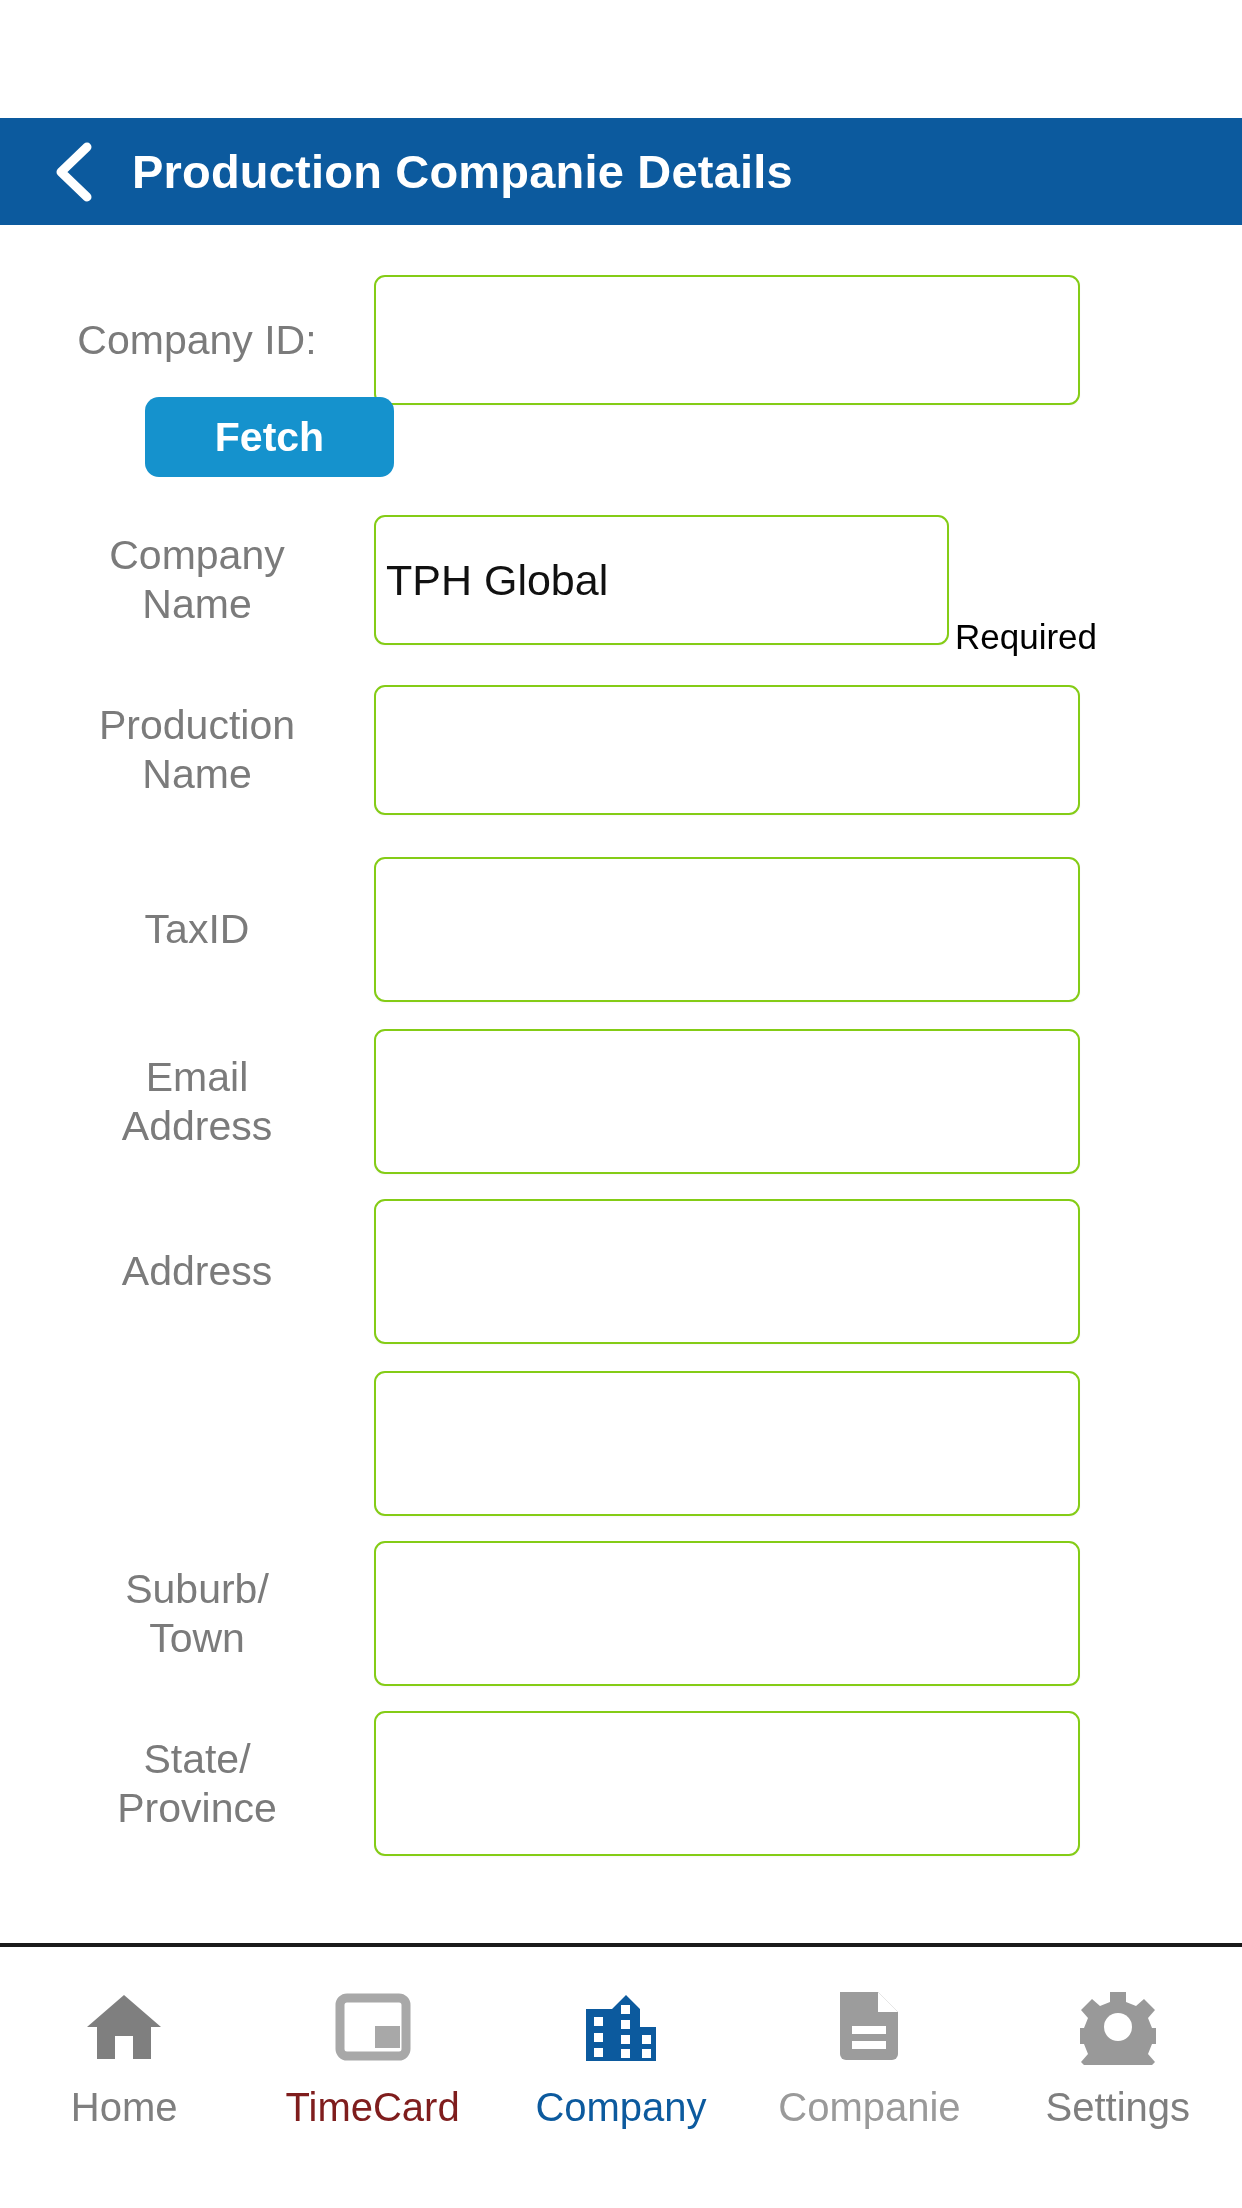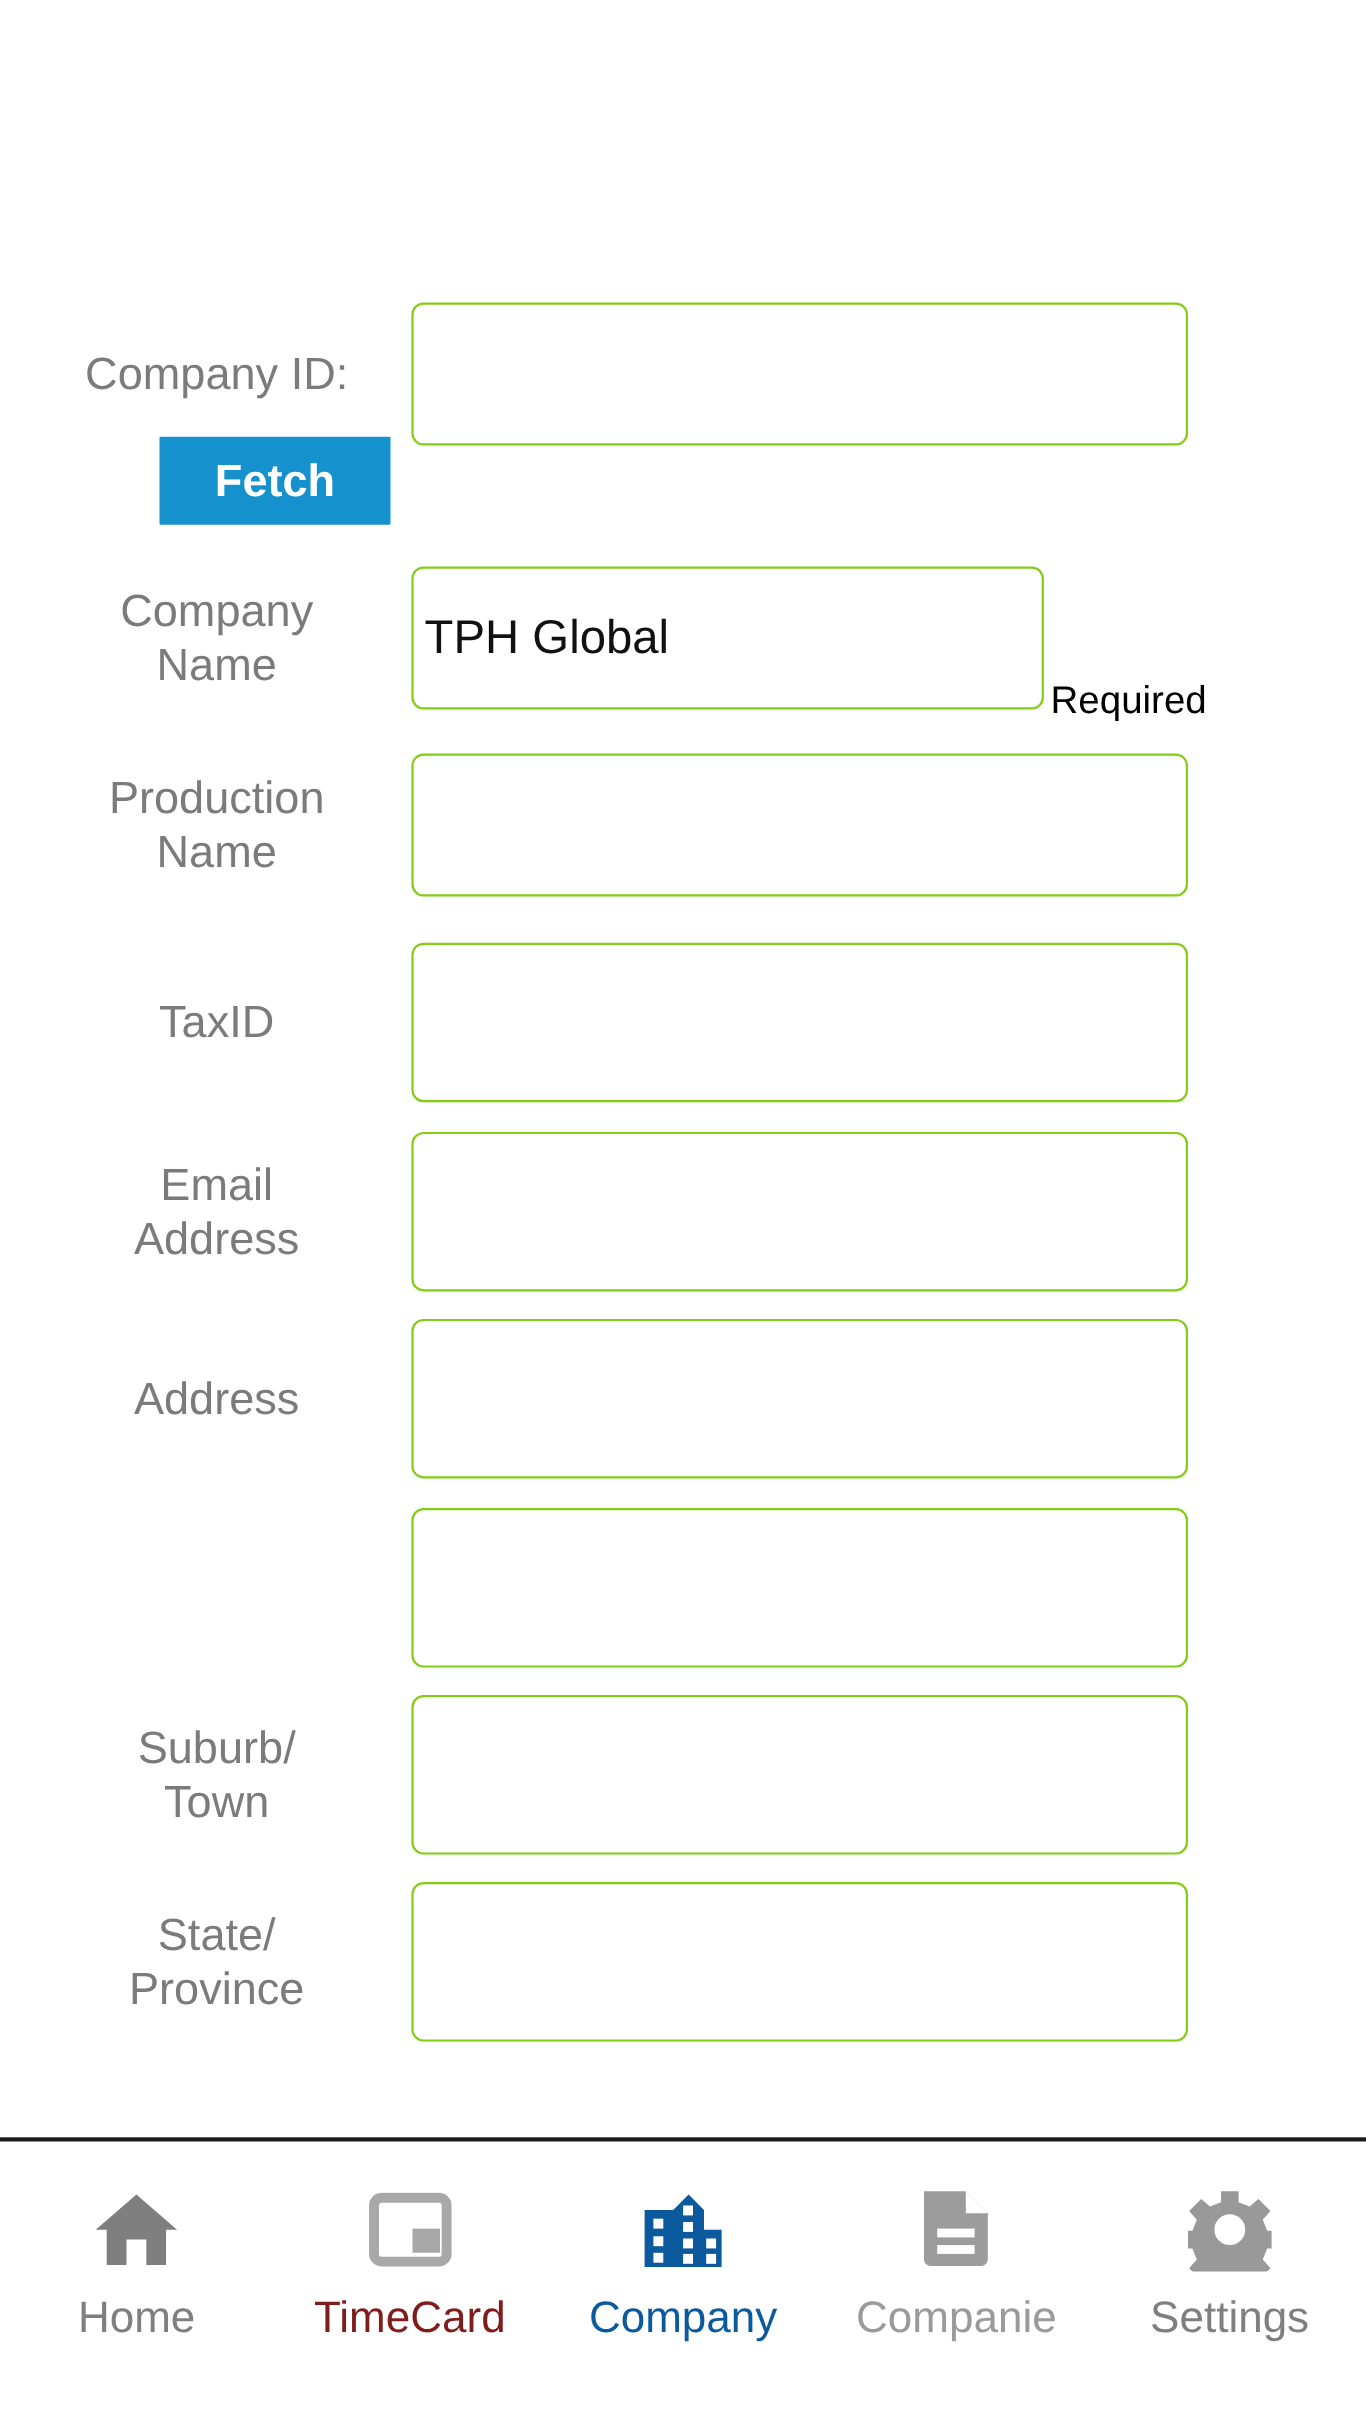--- a/index.html
+++ b/index.html
@@ -69,23 +69,23 @@
     font-size:43px;
     color:#111;
   }
   .field.h130 { height:130px; }
   .field.h145 { height:145px; }
 
   
   .fetch-btn {
     position:absolute;
     left:145px; top:172px;
-    width:210px; height:80px;
+    width:249px; height:80px;
     background:#1592cd;
-    border-radius:1px;
+    border-radius:14px;
     color:#ffffff;
     font-size:41px;
     font-weight:bold;
     display:flex; align-items:center; justify-content:center;
     cursor:pointer;
     border:none;
   }
 
   .required-note {
     position:absolute;
@@ -139,20 +139,28 @@
     border-radius:9px;
   }
 </style>
 </head>
 <body>
 
 <div id="app">
 
   <div class="status-bar"></div>
 
+  <div class="header">
+    <div class="back-btn">
+      <svg class="back-chevron" width="50" height="62" viewBox="0 0 50 62">
+        <polyline points="37,6 11,31 37,56" fill="none" stroke="#ffffff" stroke-width="9" stroke-linecap="round" stroke-linejoin="round"></polyline>
+      </svg>
+    </div>
+    <div class="header-title">Production Companie Details</div>
+  </div>
 
   <div class="form-area">
 
     <div class="row" style="left:34px; top:50px;">
       <div class="lbl">Company ID:</div>
       <div class="field h130">
         <span></span>
       </div>
     </div>
 

